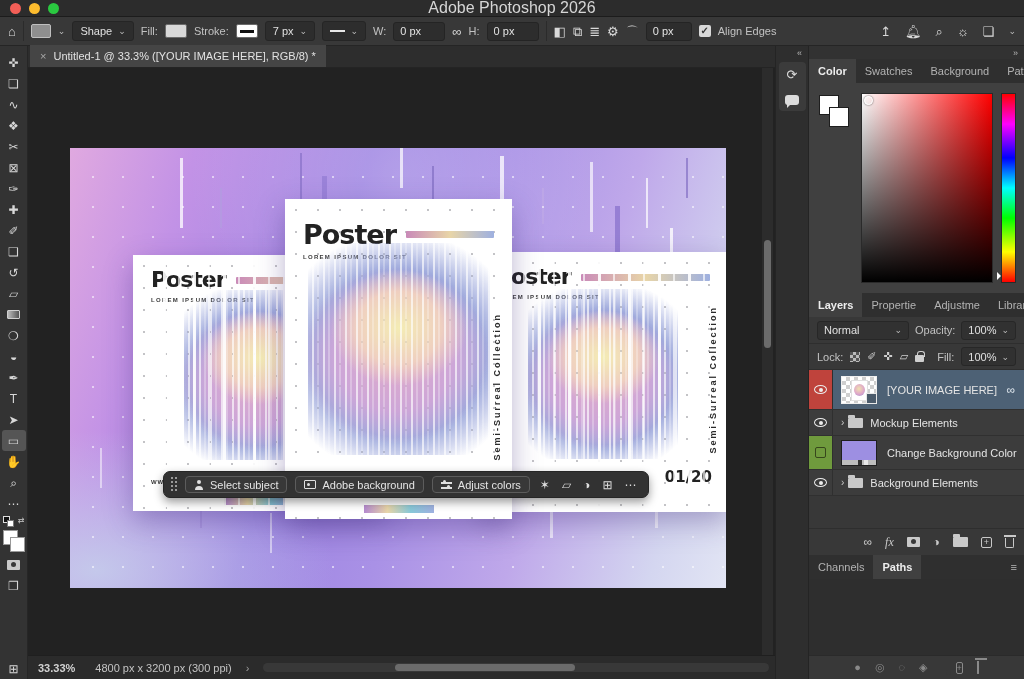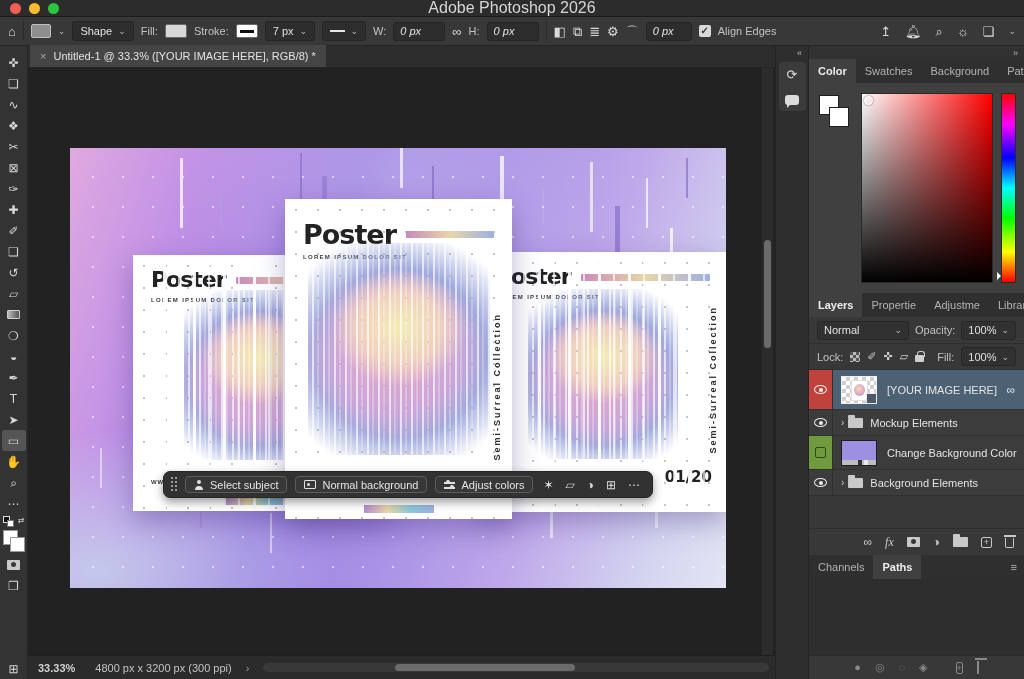--- a/index.html
+++ b/index.html
@@ -18,21 +18,21 @@
   .optionsbar { height:29px; background:#383838; border-bottom:1px solid #252525; display:flex; align-items:center; gap:7px; padding:0 8px; }
   .opt-sep { width:1px; height:20px; background:#2b2b2b; }
   .opt-icon { color:#d9d9d9; font-size:13px; line-height:1; cursor:default; }
   .tool-preview { width:20px; height:14px; background:#8f8f8f; border:1px solid #bfbfbf; border-radius:2px; }
   .chev { font-size:9px; color:#bdbdbd; }
   .drop { background:#2d2d2d; border:1px solid #252525; border-radius:3px; height:20px; display:flex; align-items:center; gap:6px; padding:0 7px; color:#e0e0e0; }
   .lbl { color:#c2c2c2; }
   .swatch-fill { width:22px; height:14px; background:#d8d8d8; border-radius:2px; border:1px solid #6a6a6a; }
   .swatch-stroke { width:22px; height:14px; background:#ffffff; border-radius:2px; border:1px solid #6a6a6a; position:relative; }
   .swatch-stroke::after { content:""; position:absolute; left:3px; right:3px; top:5px; height:3px; background:#111; }
-  .num-field { width:52px; height:19px; background:#2d2d2d; border:1px solid #242424; border-radius:3px; color:#e3e3e3; font-size:11px; padding:0 6px; font-family:"Liberation Sans",sans-serif;font-style:italic; }
+  .num-field { width:52px; height:19px; background:#2d2d2d; border:1px solid #242424; border-radius:3px; color:#e3e3e3; font-size:11px; padding:0 6px; font-family:"Liberation Sans",sans-serif; }
   .num-field.small { width:46px; }
   .line-style { width:44px; display:flex; align-items:center; justify-content:space-between; }
   .line-glyph { width:24px; height:2px; background:#e8e8e8; }
   .checkbox { width:12px; height:12px; background:#d9d9d9; border-radius:2px; color:#333; font-size:10px; line-height:12px; text-align:center; font-weight:bold; }
   .opt-right { margin-left:auto; display:flex; align-items:center; gap:14px; }
 
   
   .content { flex:1; display:flex; min-height:0; }
 
   
@@ -432,21 +432,21 @@
         </div>
 
         <div class="taskbar">
           <span class="tb-handle"></span>
           <span class="tb-btn">
             <span class="icon-person"></span>
             <span>Select subject</span>
           </span>
           <span class="tb-btn">
             <span class="icon-image"></span>
-            <span>Normal background</span>
+            <span>Adobe background</span>
           </span>
           <span class="tb-btn">
             <span class="icon-sliders"></span>
             <span>Adjust colors</span>
           </span>
           <span class="tb-iconbtn">✶</span>
           <span class="tb-iconbtn">▱</span>
           <span class="tb-iconbtn">◑</span>
           <span class="tb-iconbtn">⊞</span>
           <span class="tb-iconbtn">⋯</span>

